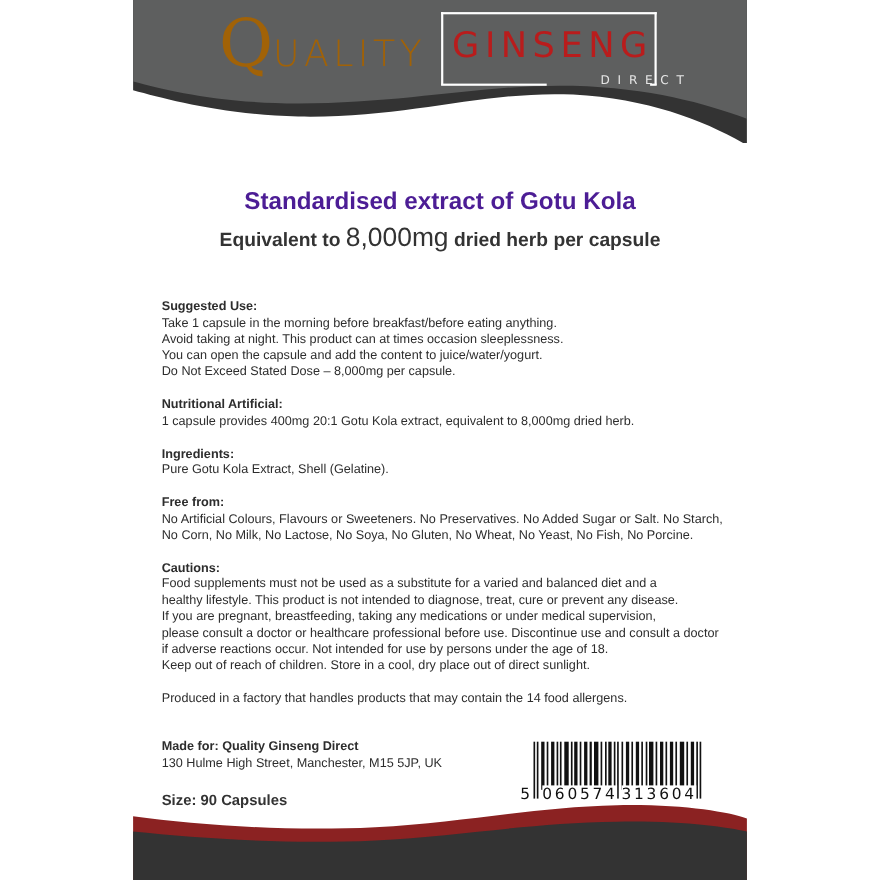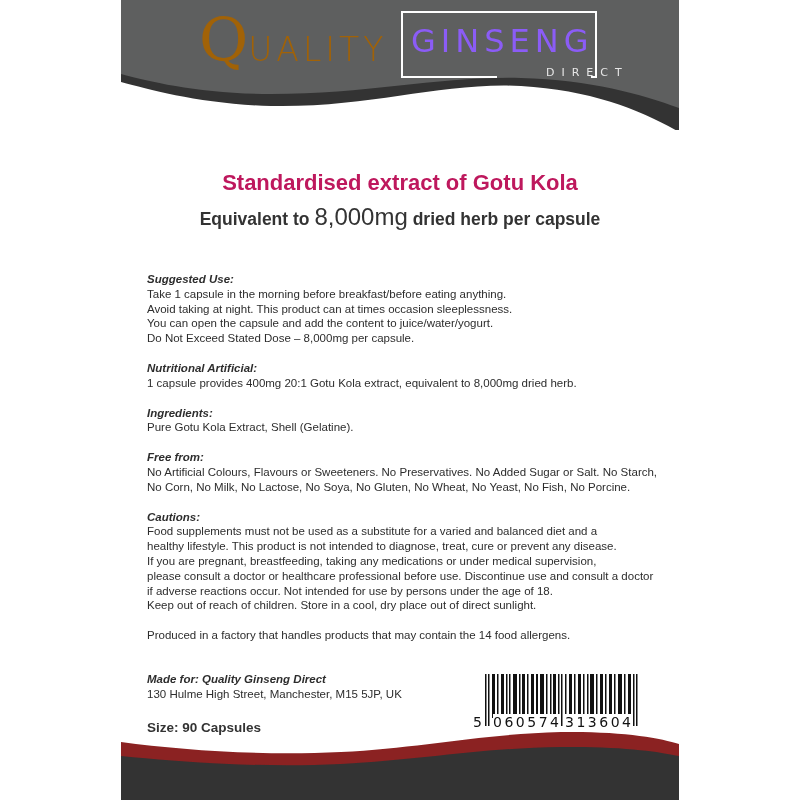--- a/index.html
+++ b/index.html
@@ -83,21 +83,21 @@
       width: 6px;
       height: 2px;
       background: #ffffff;
     }
     .logo-ginseng {
       position: absolute;
       left: 290px;
       top: 22px;
       font-size: 32px;
       letter-spacing: 5px;
-      color: #8b5cf6;
+      color: #b91c1c;
       font-family: "DejaVu Sans", "Liberation Sans", sans-serif;
       font-weight: normal;
       white-space: nowrap;
     }
     .logo-direct {
       position: absolute;
       left: 380px;
       top: 66px;
       font-size: 11px;
       letter-spacing: 7px;
@@ -107,21 +107,21 @@
       margin-left: 45px;
     }
     .title {
       position: absolute;
       left: 0;
       top: 170px;
       width: 558px;
       text-align: center;
       font-size: 22px;
       font-weight: bold;
-      color: #be185d;
+      color: #4c1d95;
       white-space: nowrap;
     }
     .subtitle {
       position: absolute;
       left: 0;
       top: 203px;
       width: 558px;
       text-align: center;
       font-size: 17.5px;
       font-weight: bold;
@@ -140,21 +140,20 @@
       font-size: 11.5px;
       line-height: 14.8px;
       color: #2d2d2d;
     }
     .section {
       margin: 0 0 15px 0;
     }
     .section-heading {
       font-weight: bold;
       display: block;
-      font-style: italic;
     }
     .section-line {
       display: block;
       white-space: nowrap;
     }
     .made-for {
       position: absolute;
       left: 26px;
       top: 672px;
       font-size: 11.5px;

